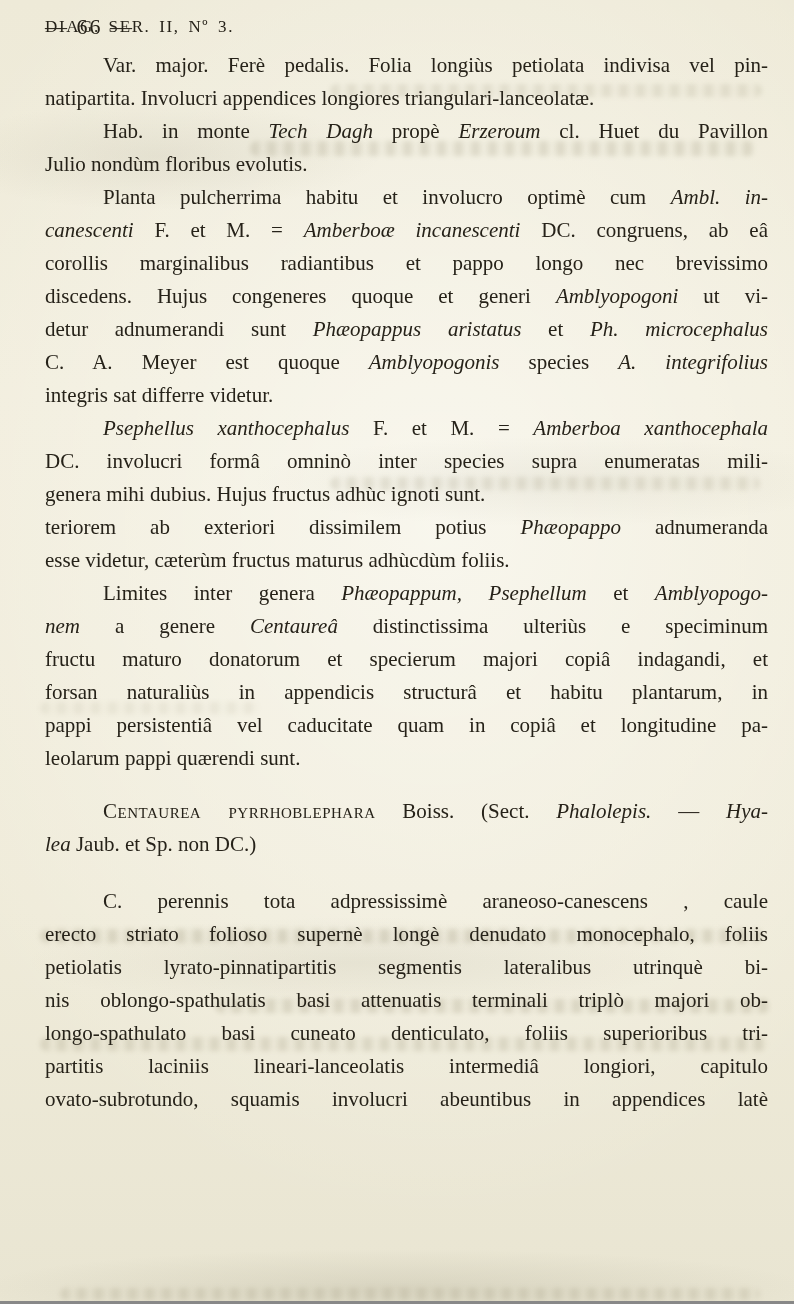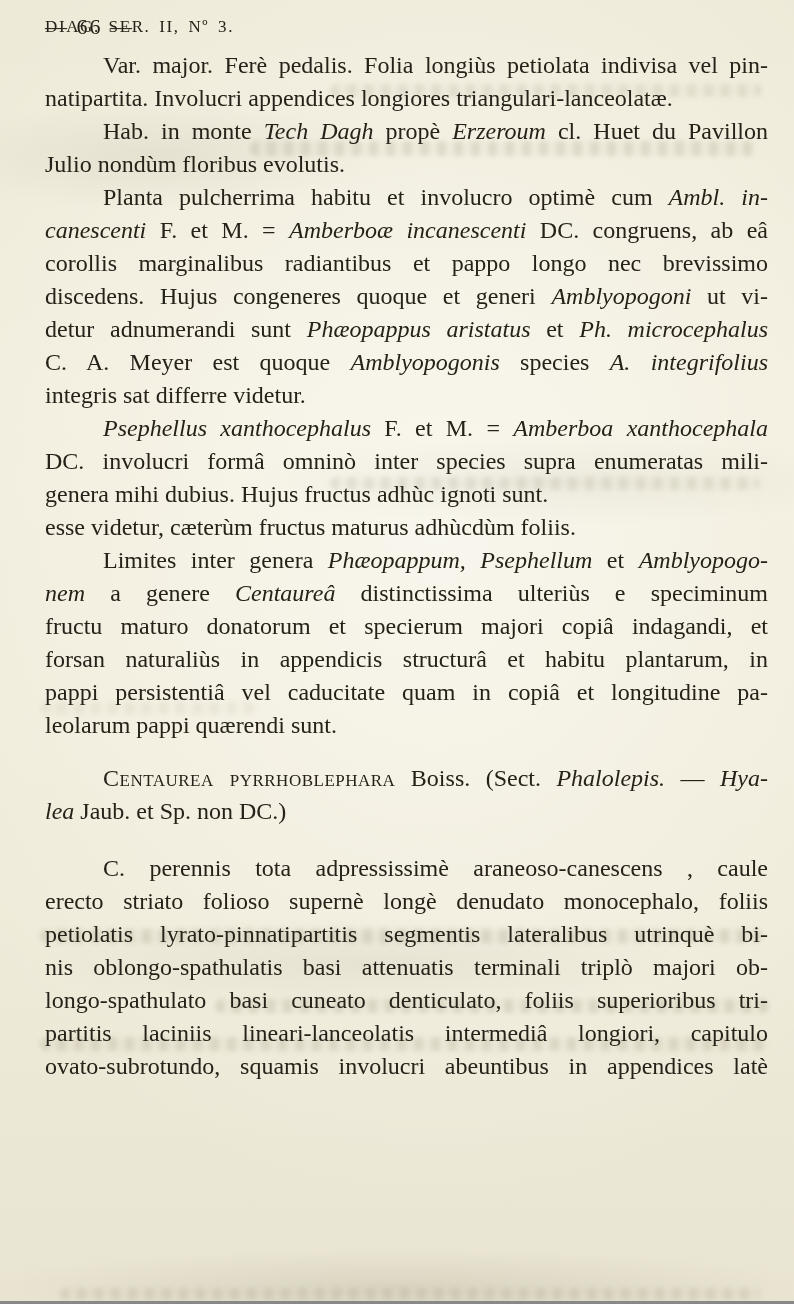--- a/index.html
+++ b/index.html
@@ -50,21 +50,21 @@
     white-space: nowrap;
   }
   .page-number {
     display: block;
     font-size: 22px;
     letter-spacing: 2px;
   }
   .body {
     position: relative;
     z-index: 2;
-    font-size: 24px;
+    font-size: 21px;
     line-height: 33px;
   }
   .para { margin: 0; }
   .para.gap-large { margin-top: 20px; }
   .para.gap-medium { margin-top: 24px; }
   .line {
     text-align: justify;
     text-align-last: justify;
     white-space: normal;
   }
@@ -119,20 +119,21 @@
         <div class="line"><span>detur adnumerandi sunt </span><span class="it">Phæopappus aristatus</span><span> et </span><span class="it">Ph. microcephalus</span></div>
         <div class="line"><span>C. A. Meyer est quoque </span><span class="it">Amblyopogonis</span><span> species </span><span class="it">A. integrifolius</span></div>
         <div class="line last"><span>integris sat differre videtur.</span></div>
       </div>
       <div class="para">
         <div class="line first"><span class="it">Psephellus xanthocephalus</span><span> F. et M. = </span><span class="it">Amberboa xanthocephala</span></div>
         <div class="line"><span>DC. involucri formâ omninò inter species supra enumeratas mili-</span></div>
         <div class="line last"><span>genera mihi dubius. Hujus fructus adhùc ignoti sunt.</span></div>
       </div>
       <div class="para">
+        <div class="line"><span>teriorem ab exteriori dissimilem potius </span><span class="it">Phæopappo</span><span> adnumeranda</span></div>
         <div class="line last"><span>esse videtur, cæterùm fructus maturus adhùcdùm foliis.</span></div>
       </div>
       <div class="para">
         <div class="line first"><span>Limites inter genera </span><span class="it">Phæopappum,</span><span> </span><span class="it">Psephellum</span><span> et </span><span class="it">Amblyopogo-</span></div>
         <div class="line"><span class="it">nem</span><span> a genere </span><span class="it">Centaureâ</span><span> distinctissima ulteriùs e speciminum</span></div>
         <div class="line"><span>fructu maturo donatorum et specierum majori copiâ indagandi, et</span></div>
         <div class="line"><span>forsan naturaliùs in appendicis structurâ et habitu plantarum, in</span></div>
         <div class="line"><span>pappi persistentiâ vel caducitate quam in copiâ et longitudine pa-</span></div>
         <div class="line last"><span>leolarum pappi quærendi sunt.</span></div>
       </div>

